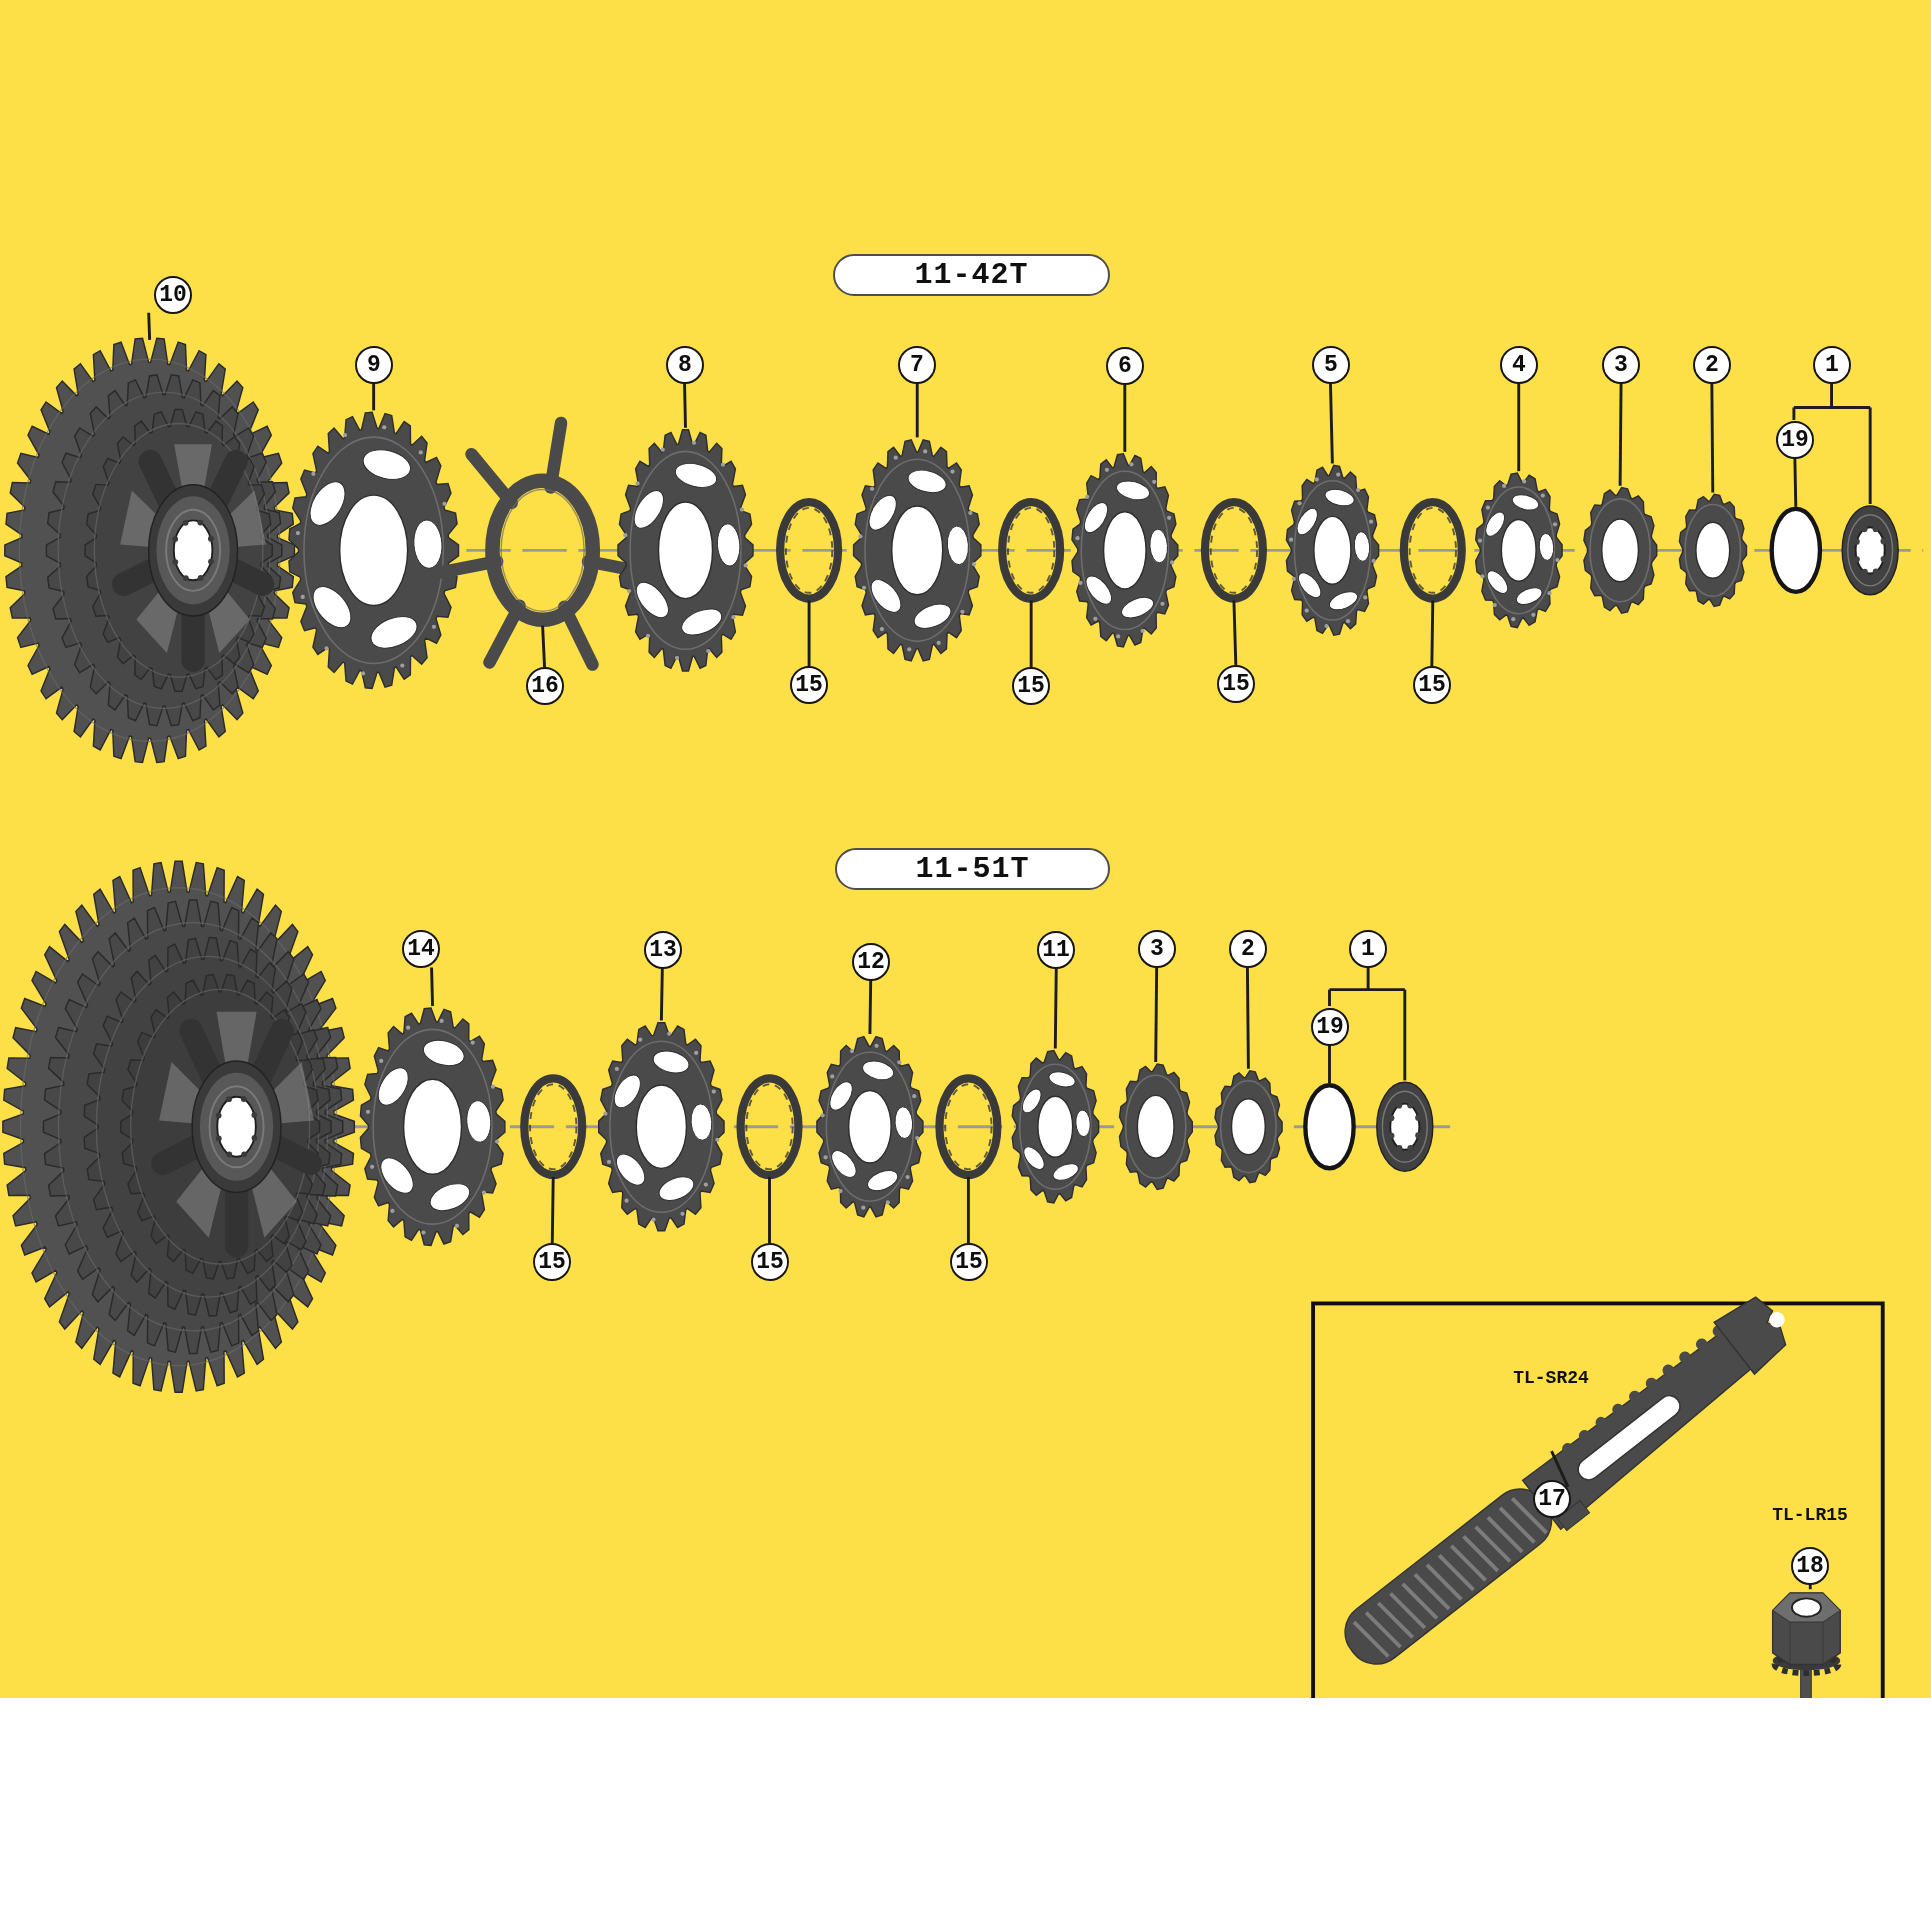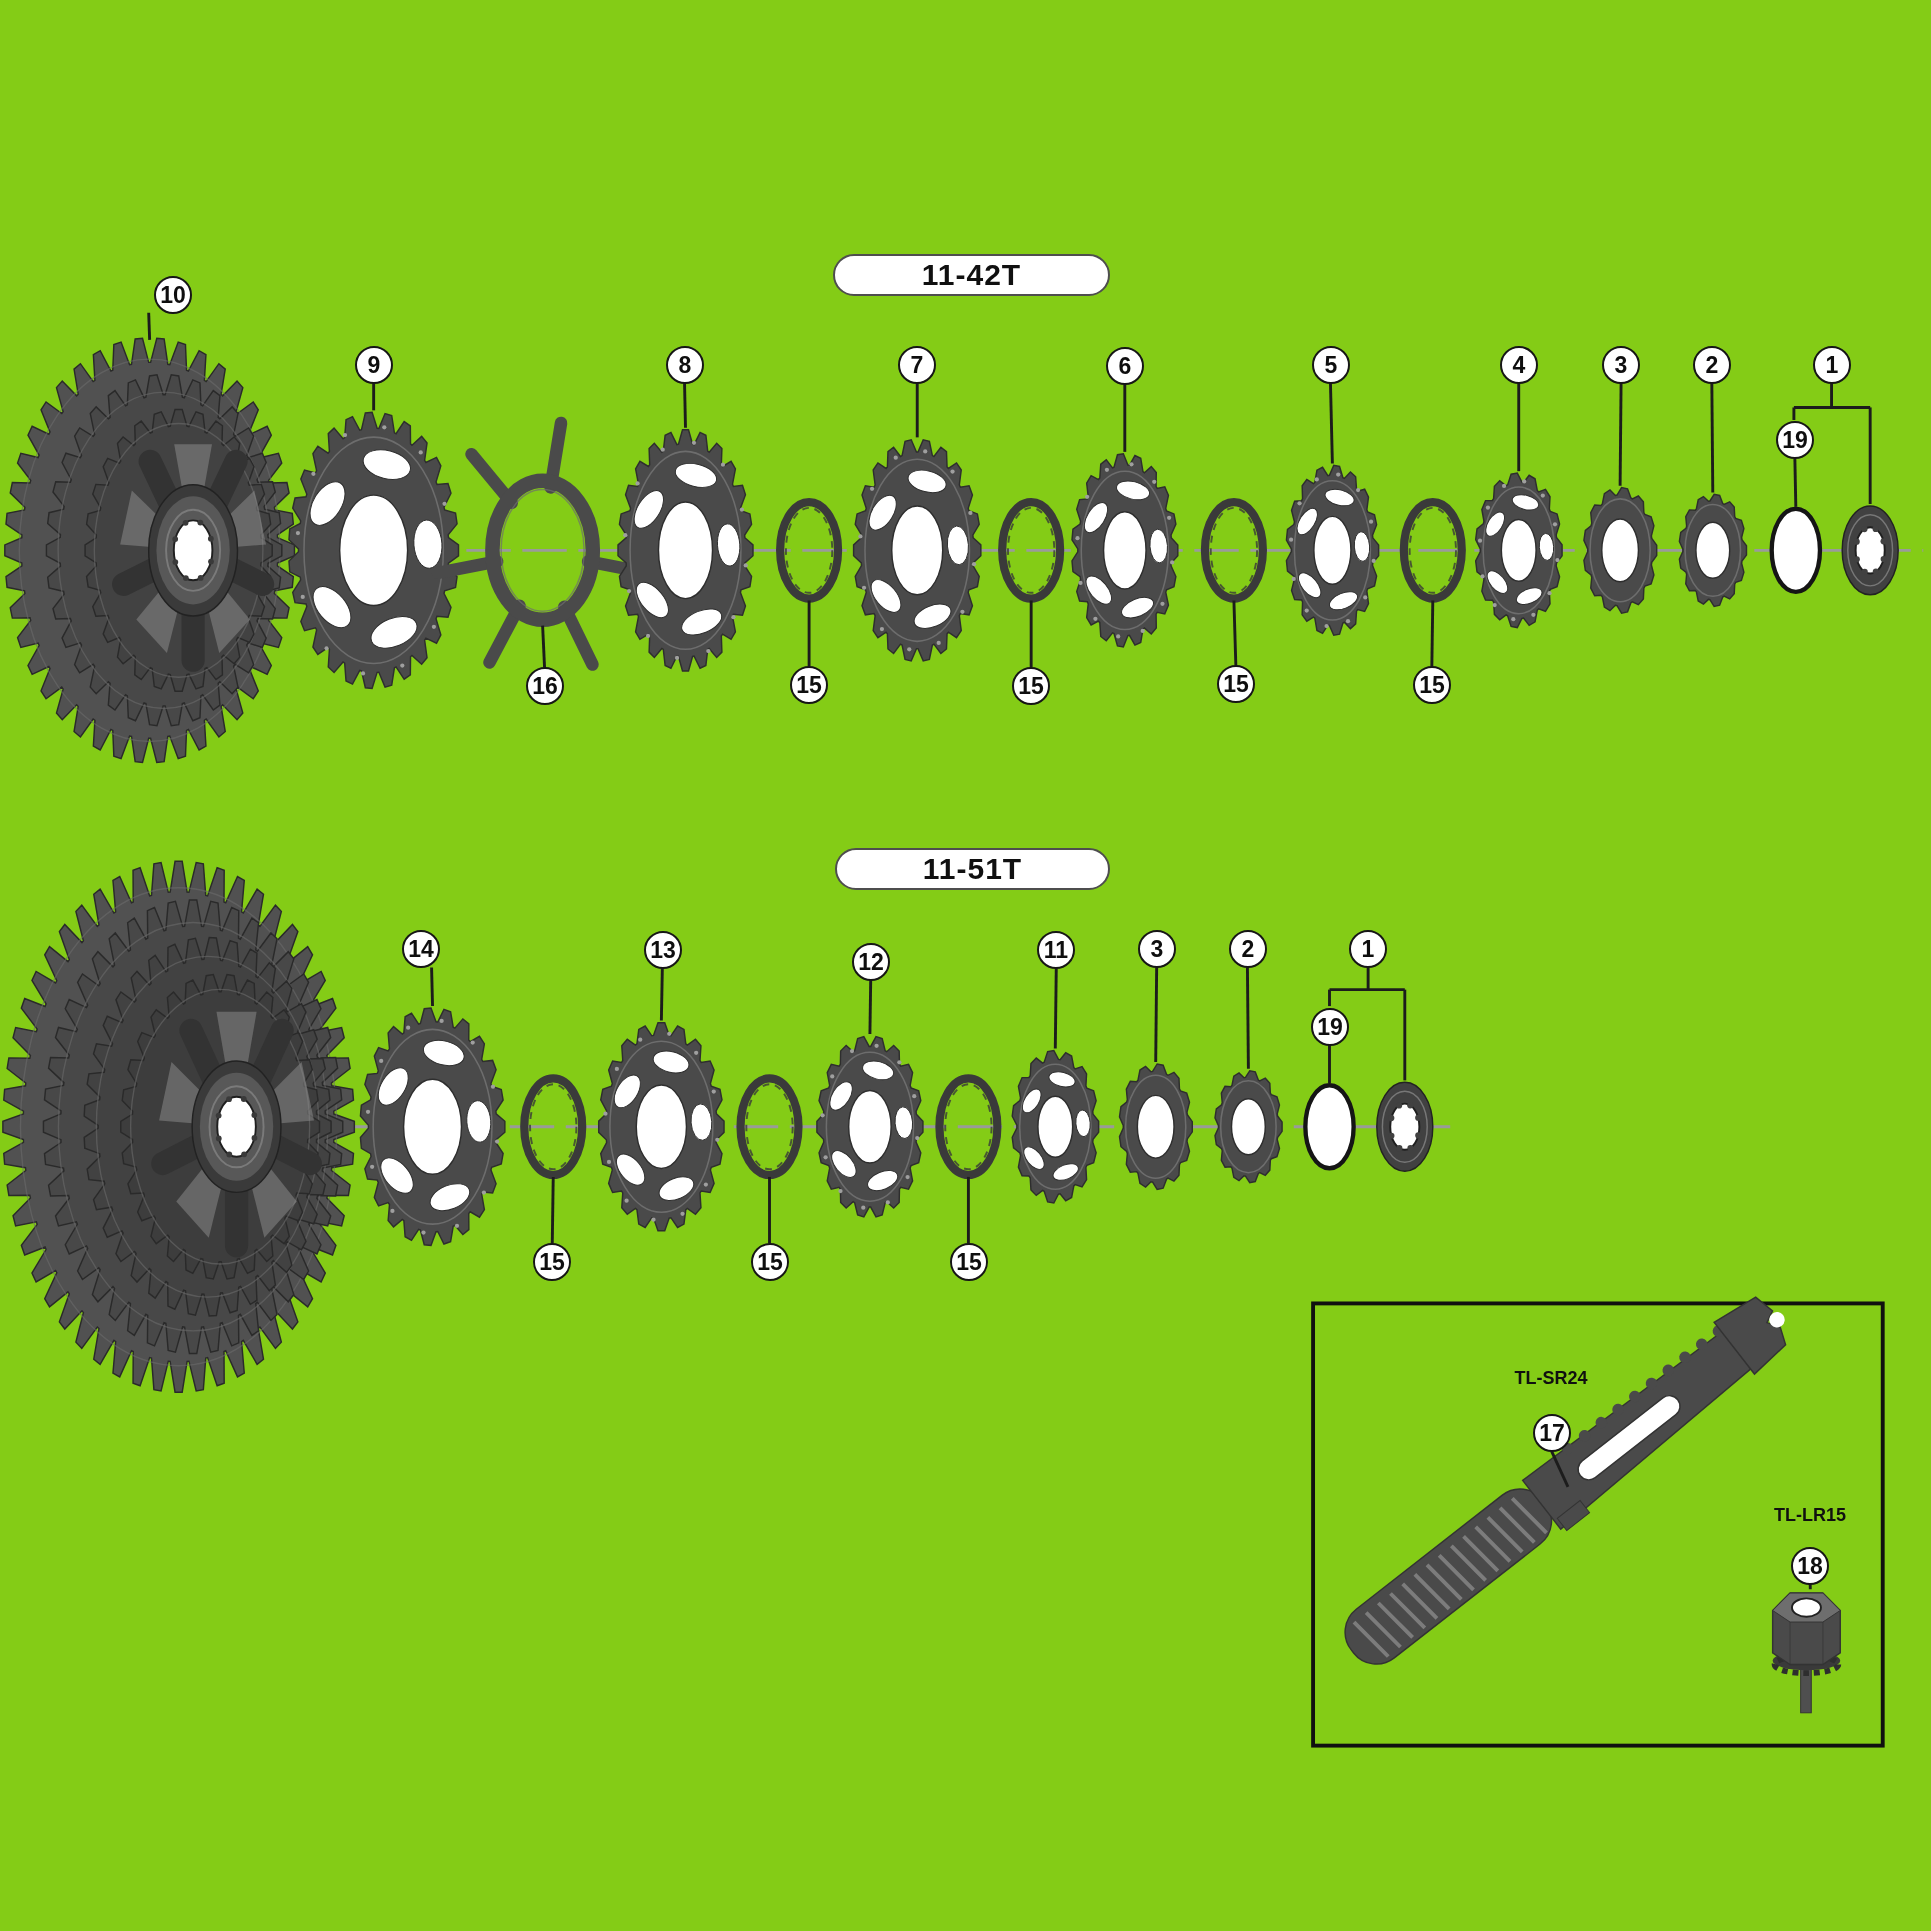--- a/index.html
+++ b/index.html
@@ -1,17 +1,17 @@
 <!DOCTYPE html>
 <html><head>
 <meta charset="utf-8">
 <style>
   html,body{margin:0;padding:0;background:#fff;}
-  .stage{position:relative;width:1931px;height:1931px;background:#84cc16;overflow:hidden;
-         font-family:Liberation Sans, sans-serif;}
+  .stage{position:relative;width:1931px;height:1698px;background:#fde047;overflow:hidden;
+         font-family:Liberation Mono, monospace;}
   #diagram{position:absolute;left:0;top:0;}
   .pill{position:absolute;box-sizing:border-box;border:2.9px solid #4e4e4e;border-radius:21px;
         background:#fff;display:flex;align-items:center;justify-content:center;
         font-weight:bold;font-size:30px;color:#101010;letter-spacing:1px;}
   .pill--top{left:833px;top:254px;width:277px;height:42px;}
   .pill--bottom{left:835px;top:848px;width:275px;height:42px;}
   .tool-label{position:absolute;width:212px;text-align:center;font-weight:bold;
               font-size:18px;color:#101010;}
   .tool-label--sr24{left:1445px;top:1368px;}
   .tool-label--lr15{left:1704px;top:1473px;margin-top:32px;}
@@ -505,17 +505,17 @@
       <div class="callout" style="left: 533px; top: 1243px;">15</div>
       <div class="callout" style="left: 644px; top: 931px;">13</div>
       <div class="callout" style="left: 751px; top: 1243px;">15</div>
       <div class="callout" style="left: 852px; top: 931px; margin-top: 12px;">12</div>
       <div class="callout" style="left: 950px; top: 1243px;">15</div>
       <div class="callout" style="left: 1037px; top: 931px;">11</div>
       <div class="callout" style="left: 1138px; top: 930px;">3</div>
       <div class="callout" style="left: 1229px; top: 930px;">2</div>
       <div class="callout" style="left: 1311px; top: 1008px;">19</div>
       <div class="callout" style="left: 1349px; top: 930px;">1</div>
-      <div class="callout" style="left: 1533px; top: 1414px;">17</div>
+      <div class="callout" style="left: 1533px; top: 1480px;">17</div>
       <div class="callout" style="left: 1791px; top: 1515px; margin-top: 32px;">18</div>
     </div>
 </div>
 
 
 </body></html>

